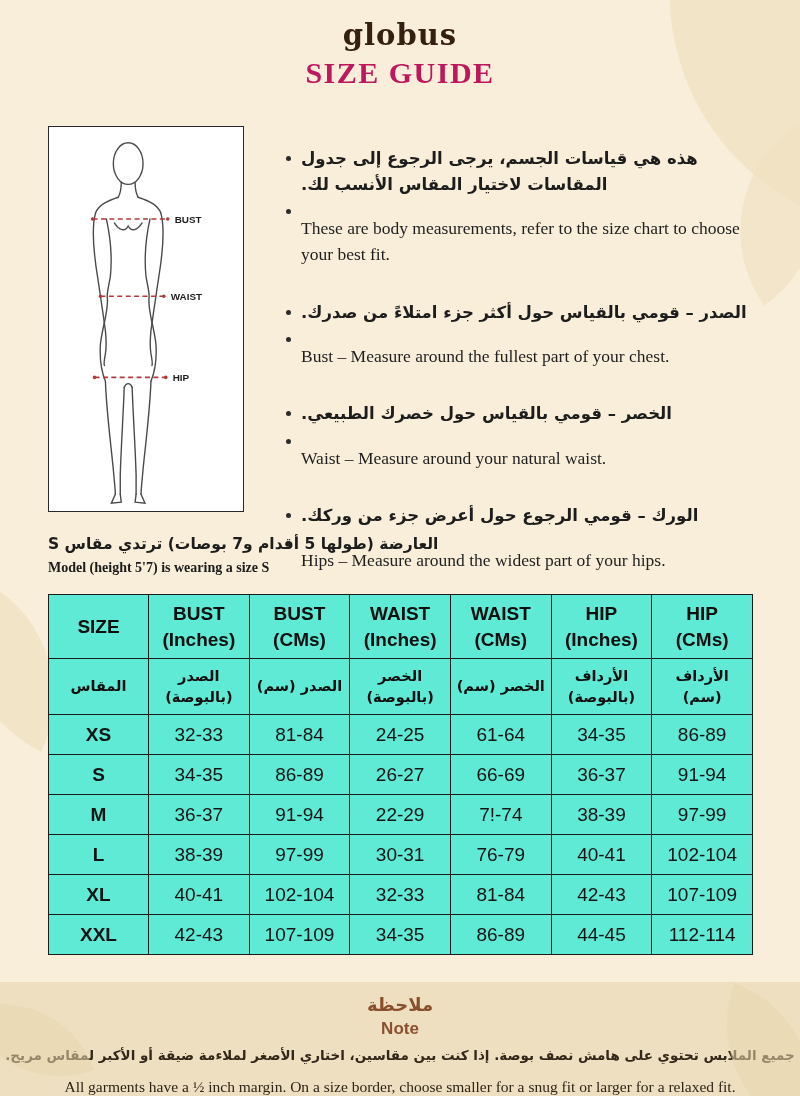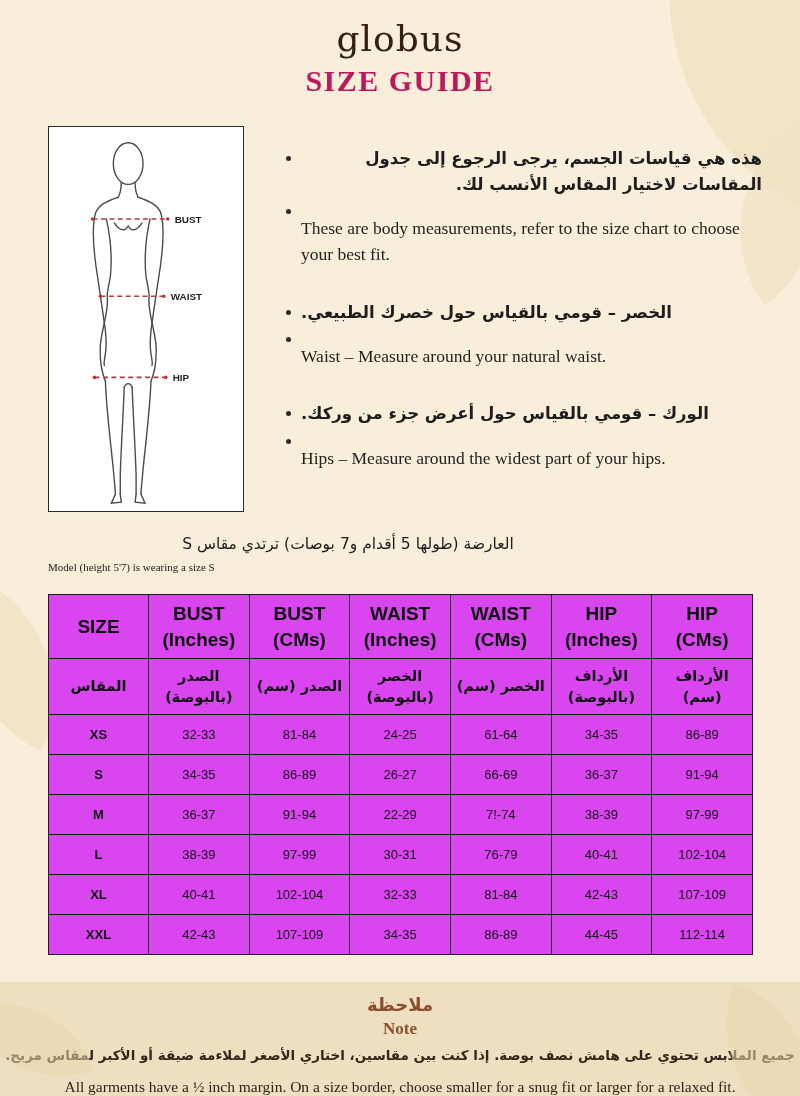--- a/index.html
+++ b/index.html
@@ -15,21 +15,21 @@
   }
   #leaf-tr  { width:240px; height:240px; right:-70px; top:-70px; transform:rotate(25deg); opacity:.8; }
   #leaf-rm  { width:130px; height:130px; right:-45px; top:150px; transform:rotate(55deg); opacity:.7; }
   #leaf-lm  { width:130px; height:130px; left:-55px; top:600px; transform:rotate(205deg); opacity:.8; }
   #leaf-bl  { width:100px; height:100px; left:-20px; top:990px; transform:rotate(160deg); z-index:3; background:#e8d6ad; opacity:.55; }
   #leaf-br  { width:120px; height:120px; right:-30px; top:1000px; transform:rotate(20deg); z-index:3; background:#e8d6ad; opacity:.55; }
 
   
   .header { position:relative; z-index:2; text-align:center; padding-top:20px; }
   .brand {
-    font-family:"DejaVu Serif", serif; font-weight:normal; font-size:36px;
+    font-family:"DejaVu Serif", serif; font-weight:bold; font-size:29px;
     color:#35200f; letter-spacing:1px; line-height:1.05;
   }
   .page-title {
     font-family:"Liberation Serif", serif; font-weight:bold; font-size:30px;
     color:#be185d; letter-spacing:1.5px; margin-top:6px;
   }
 
   
   .figure-box {
     position:absolute; z-index:2; left:48px; top:126px; width:196px; height:386px;
@@ -40,72 +40,72 @@
   
   .instructions { position:absolute; z-index:2; left:286px; top:146px; width:476px; }
   .instr-item { margin-bottom:32px; }
   .b-line { display:flex; align-items:flex-start; margin-bottom:2px; }
   .dot {
     width:5px; height:5px; border-radius:50%; background:#2b2b2b;
     margin:10px 10px 0 0; flex:0 0 5px;
   }
   .ar-text {
     font-family:"DejaVu Sans", sans-serif; font-weight:bold; font-size:16.5px;
-    color:#1d1d1d; line-height:1.55; direction:rtl; text-align:right; display:block;
+    color:#1d1d1d; line-height:1.55; direction:rtl; text-align:left; display:block;
   }
   .en-text {
     font-family:"Liberation Serif", serif; font-size:17.5px; color:#1f1f1f;
     line-height:1.5;
     margin-top:16px;
   }
 
   
   .model-note { position:absolute; z-index:2; left:48px; top:532px; width:600px; }
   .model-ar {
-    font-family:"DejaVu Sans", sans-serif; font-size:15.5px; font-weight:normal;
-    color:#1d1d1d; direction:rtl; text-align:center; display:block; line-height:1.6;
-  }
-  .model-en { font-family:"Liberation Serif", serif; font-size:11px; color:#1b1b1b; line-height:1.6; }
+    font-family:"DejaVu Sans", sans-serif; font-size:15.5px; font-weight:bold;
+    color:#1d1d1d; direction:rtl; text-align:left; display:block; line-height:1.6;
+  }
+  .model-en { font-family:"Liberation Serif", serif; font-size:14px; color:#1b1b1b; line-height:1.6;font-weight:bold; }
 
   
   table.size-table {
     position:absolute; z-index:2; left:48px; top:594px; width:705px;
-    border-collapse:collapse; background:#d946ef; table-layout:fixed;
+    border-collapse:collapse; background:#5eead4; table-layout:fixed;
   }
   .size-table th, .size-table td {
     border:1.4px solid #1b1b1b; text-align:center; vertical-align:middle;
     padding:2px 3px;
   }
   .size-table tr.hdr-en { height:64px; }
   .size-table tr.hdr-ar { height:56px; }
   .size-table tr.data-row { height:40px; }
   .hdr-en th {
     font-family:"Liberation Sans", sans-serif; font-weight:bold; font-size:19px;
     color:#0f0f0f; white-space:pre-line; line-height:1.35;
   }
   .hdr-ar th {
     font-family:"DejaVu Sans", sans-serif; font-weight:bold; font-size:14.5px;
     color:#0f0f0f; white-space:pre-line; line-height:1.4; direction:rtl;
   }
   .data-row td {
-    font-family:"Liberation Sans", sans-serif; font-size:13px; color:#141414;
+    font-family:"Liberation Sans", sans-serif; font-size:19px; color:#141414;
   }
   .data-row td.size-cell { font-weight:bold; }
 
   
   .note-band {
     position:absolute; z-index:2; left:0; top:982px; width:800px; height:114px;
     background:#eedfc1; text-align:center; padding-top:10px;
   }
   .note-title-ar {
     font-family:"DejaVu Sans", sans-serif; font-weight:bold; font-size:18px;
     color:#8a4f2c; line-height:1.4;
   }
   .note-title-en {
-    font-family:Liberation Serif, serif; font-weight:bold; font-size:17px;
+    font-family:Liberation Sans, sans-serif; font-weight:bold; font-size:17px;
     color:#8a4f2c; line-height:1.4;
   }
   .note-body-ar {
     font-family:"DejaVu Sans", sans-serif; font-size:13.5px; font-weight:bold;
     color:#33271a; margin-top:4px; line-height:1.6; direction:rtl;
   }
   .note-body-en {
     font-family:"Liberation Serif", serif; font-size:15.5px; color:#2e2417;
     margin-top:8px; line-height:1.5;
   }
@@ -174,36 +174,46 @@
       <div class="b-line">
         <span class="dot"></span>
         <span class="ar-text" dir="rtl">هذه هي قياسات الجسم، يرجى الرجوع إلى جدول المقاسات لاختيار المقاس الأنسب لك.</span>
       </div>
       <div class="b-line">
         <span class="dot"></span>
         <span class="en-text">These are body measurements, refer to the size chart to choose your best fit.</span>
       </div>
     </div>
 
-
     <div class="instr-item">
       <div class="b-line">
         <span class="dot"></span>
+        <span class="ar-text" dir="rtl">الصدر – قومي بالقياس حول أكثر جزء امتلاءً من صدرك.</span>
+      </div>
+      <div class="b-line">
+        <span class="dot"></span>
+        <span class="en-text">Bust – Measure around the fullest part of your chest.</span>
+      </div>
+    </div>
+
+    <div class="instr-item">
+      <div class="b-line">
+        <span class="dot"></span>
         <span class="ar-text" dir="rtl">الخصر – قومي بالقياس حول خصرك الطبيعي.</span>
       </div>
       <div class="b-line">
         <span class="dot"></span>
         <span class="en-text">Waist – Measure around your natural waist.</span>
       </div>
     </div>
 
     <div class="instr-item">
       <div class="b-line">
         <span class="dot"></span>
-        <span class="ar-text" dir="rtl">الورك – قومي بالقياس حول أعرض جزء من وركك.</span>
+        <span class="ar-text" dir="rtl">الورك – قومي الرجوع حول أعرض جزء من وركك.</span>
       </div>
       <div class="b-line">
         <span class="dot"></span>
         <span class="en-text">Hips – Measure around the widest part of your hips.</span>
       </div>
     </div>
 
   </div>
 
   <div class="model-note">

